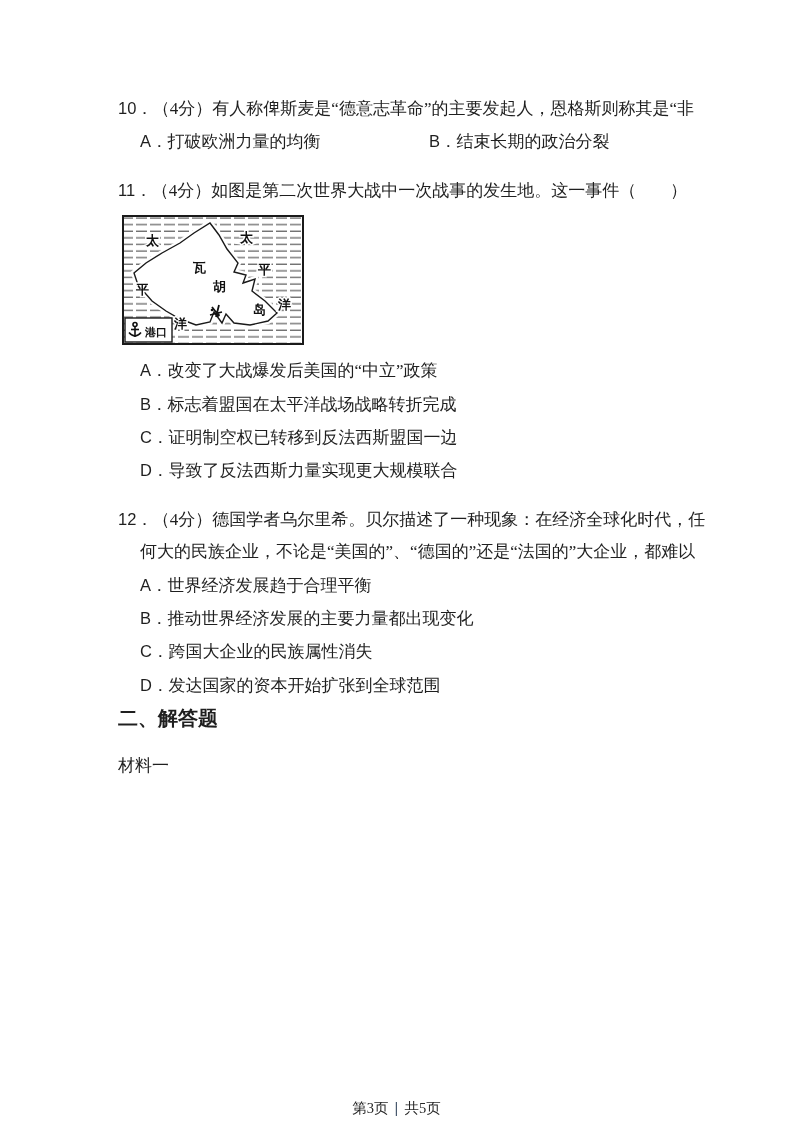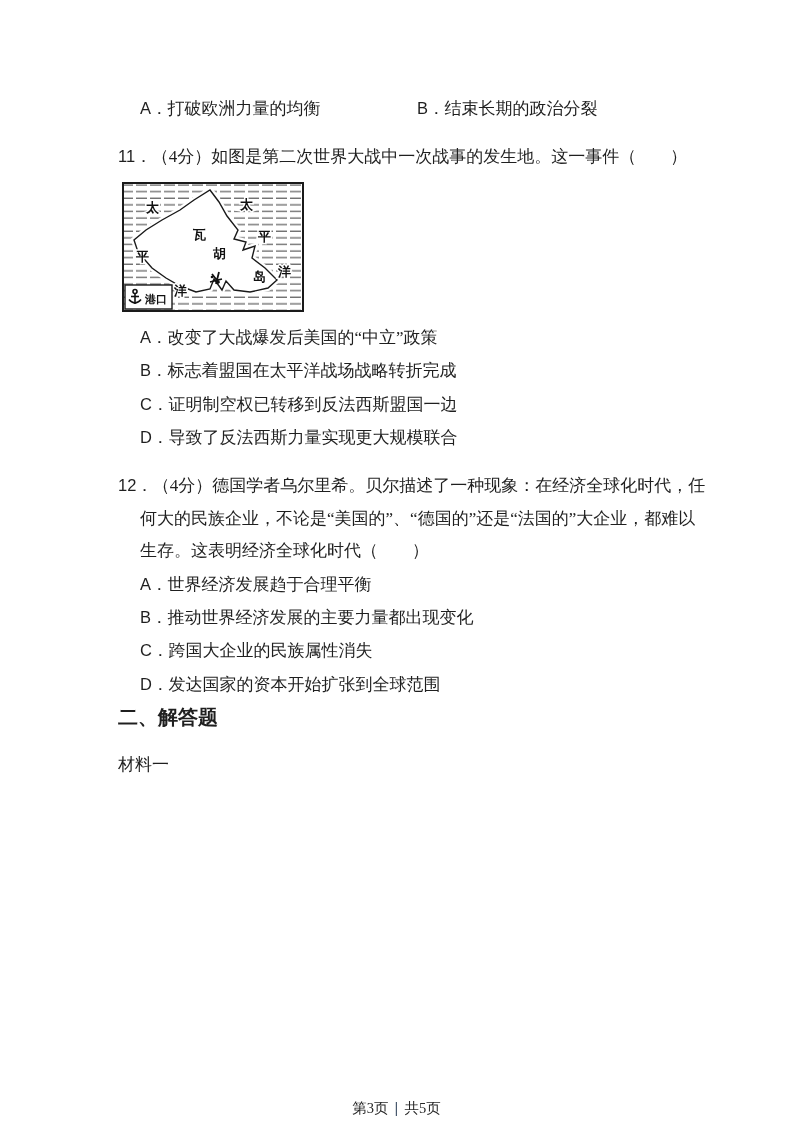--- a/index.html
+++ b/index.html
@@ -6,39 +6,40 @@
   body{
     width:793px;height:1122px;background:#ffffff;overflow:hidden;
     font-family:"Liberation Serif",serif;color:#1f1f1f;
     -webkit-font-smoothing:antialiased;
   }
   .page{position:relative;width:793px;height:1122px;box-sizing:border-box;
     padding:92px 110px 0 118px;}
   .line{font-size:17px;line-height:32.4px;white-space:nowrap;}
   .indent{margin-left:22px;}
   .qnum,.opt-label{font-family:"Liberation Sans",sans-serif;font-size:16.5px;}
-  .opt-row{display:flex;}
+  .opt-row{display:flex;gap:12px;}
   .opt-col{width:277px;}
   .q-block{margin:0;}
   .gap-sm{margin-top:15px;}
   .map-figure{margin:8px 0 9px 4px;width:182px;height:130px;}
   .section-title{font-weight:bold;font-size:20px;line-height:32.4px;
     font-family:"Liberation Serif",serif;}
   .material-para{margin-top:21px;}
   .footer{position:absolute;top:1099px;left:0;width:793px;text-align:center;
     font-size:14.5px;color:#262626;}
   .footer .sep{color:#44546a;padding:0 6px;font-family:"Liberation Sans",sans-serif;}
   svg text{font-family:"Liberation Serif",serif;}
 </style>
 </head>
 <body>
 
 <div class="page">
 
   <div class="q-block">
+    <div class="line"><span class="qnum">10．</span><span>（4分）有人称俾斯麦是“德意志革命”的主要发起人，恩格斯则称其是“非</span></div>
     <div class="opt-row indent">
       <div class="line opt-col"><span class="opt-label">A．</span><span>打破欧洲力量的均衡</span></div>
       <div class="line"><span class="opt-label">B．</span><span>结束长期的政治分裂</span></div>
     </div>
   </div>
 
   <div class="q-block gap-sm">
     <div class="line"><span class="qnum">11．</span><span>（4分）如图是第二次世界大战中一次战事的发生地。这一事件（　　）</span></div>
 
     <div class="map-figure">
@@ -85,21 +86,20 @@
 
     <div class="line indent"><span class="opt-label">A．</span><span>改变了大战爆发后美国的“中立”政策</span></div>
     <div class="line indent"><span class="opt-label">B．</span><span>标志着盟国在太平洋战场战略转折完成</span></div>
     <div class="line indent"><span class="opt-label">C．</span><span>证明制空权已转移到反法西斯盟国一边</span></div>
     <div class="line indent"><span class="opt-label">D．</span><span>导致了反法西斯力量实现更大规模联合</span></div>
   </div>
 
   <div class="q-block gap-sm">
     <div class="line"><span class="qnum">12．</span><span>（4分）德国学者乌尔里希。贝尔描述了一种现象：在经济全球化时代，任</span></div>
     <div class="line indent">何大的民族企业，不论是“美国的”、“德国的”还是“法国的”大企业，都难以</div>
-    <div class="line indent">生存。这表明经济全球化时代（　　）</div>
     <div class="line indent"><span class="opt-label">A．</span><span>世界经济发展趋于合理平衡</span></div>
     <div class="line indent"><span class="opt-label">B．</span><span>推动世界经济发展的主要力量都出现变化</span></div>
     <div class="line indent"><span class="opt-label">C．</span><span>跨国大企业的民族属性消失</span></div>
     <div class="line indent"><span class="opt-label">D．</span><span>发达国家的资本开始扩张到全球范围</span></div>
   </div>
 
   <div class="section-title">二、解答题</div>
 
   <div class="q-block gap-sm">
     <div class="line">材料一</div>

